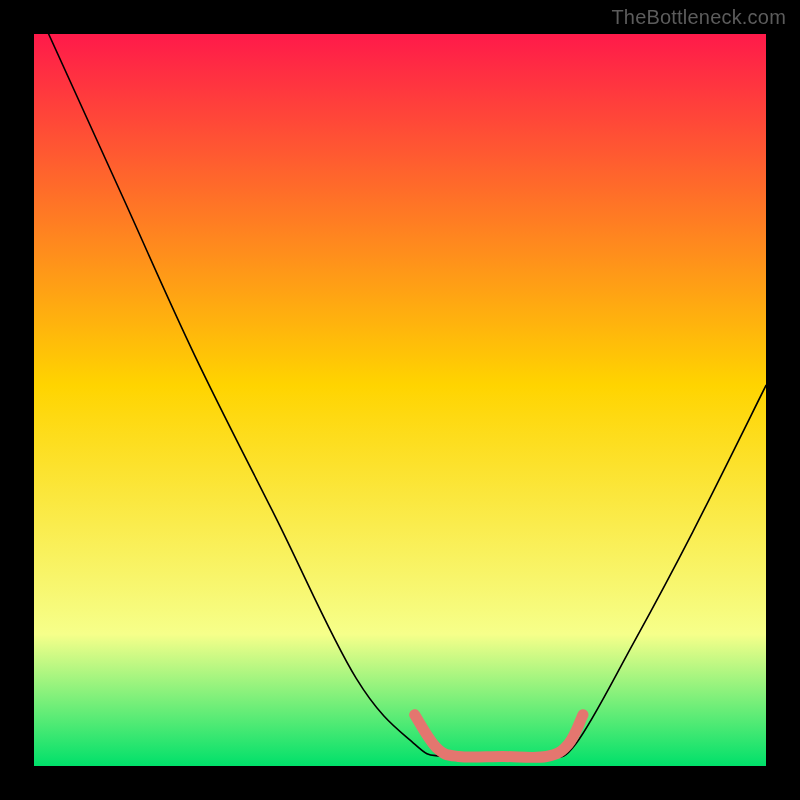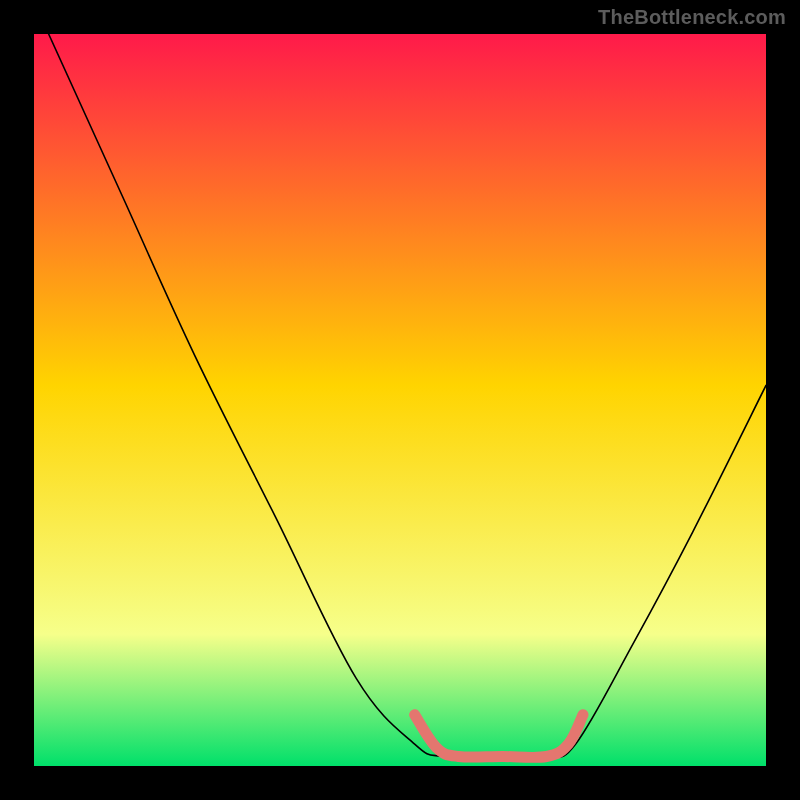--- a/index.html
+++ b/index.html
@@ -3,21 +3,21 @@
 <meta charset="utf-8">
 <style>
   * { margin: 0; padding: 0; box-sizing: border-box; }
   body { width: 800px; height: 800px; background: #000; position: relative; font-family: Arial, sans-serif; }
   .watermark {
     position: absolute;
     top: 6px;
     right: 14px;
     color: #5c5c5c;
     font-size: 20px;
-    font-weight: 700;
+    font-weight: 400;
     z-index: 10;
     letter-spacing: 0.2px;
   }
   .plot-area {
     position: absolute;
     left: 34px;
     top: 34px;
     width: 732px;
     height: 732px;
   }

